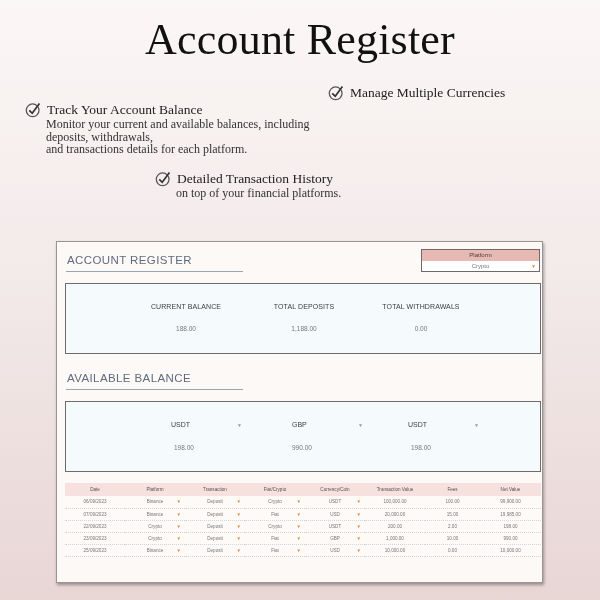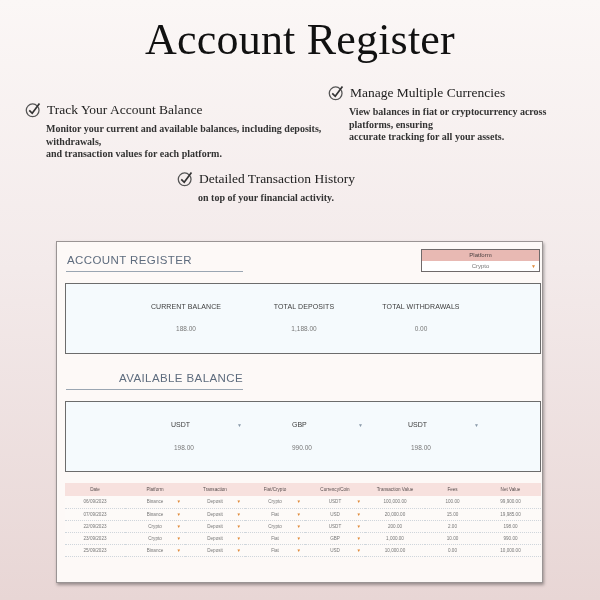--- a/index.html
+++ b/index.html
@@ -16,38 +16,38 @@
   }
   .feature { position: absolute; }
   .feature .head { display: flex; align-items: center; gap: 5px; }
   .feature .check {
     width: 17px; height: 17px; flex: 0 0 17px;
   }
   .feature .ftitle {
     font-family: "Liberation Serif", serif; font-size: 13.5px; color: #222;
   }
   .feature .fdesc {
-    font-family: "Liberation Serif", serif; font-size: 10px; color: #333; line-height: 12.5px;
-    margin-top: 5px; padding-left: 21px; font-weight: bold;
+    font-family: "Liberation Serif", serif; font-size: 12px; color: #333; line-height: 12.5px;
+    padding-left: 21px;
   }
   #f1 { left: 25px; top: 101px; width: 300px; }
   #f2 { left: 328px; top: 84px; width: 260px; }
-  #f3 { left: 177px; top: 170px; width: 290px; }
+  #f3 { left: 155px; top: 170px; width: 290px; }
 
   .sheet {
     position: absolute; left: 56px; top: 241px; width: 487px; height: 342px;
     background: #fdf9f7; border: 1px solid #9a9494;
     box-shadow: 1px 2px 3px rgba(0,0,0,0.35);
   }
   .sec-title {
     position: absolute; font-size: 11.5px; color: #5e6c7e; letter-spacing: 0.4px;
     border-bottom: 1px solid #9aa6b2; padding-bottom: 5px; padding-left: 1px;
   }
   #sec1 { left: 9px; top: 12px; width: 177px; }
-  #sec2 { left: 9px; top: 130px; width: 177px; text-align: right; }
+  #sec2 { left: 9px; top: 130px; width: 177px; }
 
   .platform-box {
     position: absolute; left: 364px; top: 7px; width: 119px; height: 23px;
     border: 1px solid #6f6a6a; background: #fff; font-size: 6px;
   }
   .platform-box .ph { background: #e8b9b3; height: 11px; text-align: center; color: #4a4040; line-height: 11px; }
   .platform-box .pv { height: 10px; text-align: center; color: #777; line-height: 10px; position: relative; }
   .arrow { color: #e08a3a; font-size: 5px; }
   .platform-box .pv .arrow { position: absolute; right: 3px; top: 0; }
 
@@ -87,48 +87,44 @@
 <div class="feature" id="f1">
   <div class="head">
     <svg class="check" viewBox="0 0 20 20">
         <circle cx="9" cy="11" r="7.5" fill="none" stroke="#555" stroke-width="1.5"></circle>
         <path d="M5 11 L8.5 14.5 L17 3" fill="none" stroke="#333" stroke-width="2"></path>
       </svg>
     <span class="ftitle">Track Your Account Balance</span>
   </div>
   <div class="fdesc">
     <div>Monitor your current and available balances, including deposits, withdrawals,</div>
-    <div>and transaction values for each platform.</div>
+    <div>and transactions details for each platform.</div>
   </div>
 </div>
 
 <div class="feature" id="f2">
   <div class="head">
     <svg class="check" viewBox="0 0 20 20">
         <circle cx="9" cy="11" r="7.5" fill="none" stroke="#555" stroke-width="1.5"></circle>
         <path d="M5 11 L8.5 14.5 L17 3" fill="none" stroke="#333" stroke-width="2"></path>
       </svg>
     <span class="ftitle">Manage Multiple Currencies</span>
   </div>
-  <div class="fdesc">
-    <div>View balances in fiat or cryptocurrency across platforms, ensuring</div>
-    <div>accurate tracking for all your assets.</div>
-  </div>
 </div>
 
 <div class="feature" id="f3">
   <div class="head">
     <svg class="check" viewBox="0 0 20 20">
         <circle cx="9" cy="11" r="7.5" fill="none" stroke="#555" stroke-width="1.5"></circle>
         <path d="M5 11 L8.5 14.5 L17 3" fill="none" stroke="#333" stroke-width="2"></path>
       </svg>
     <span class="ftitle">Detailed Transaction History</span>
   </div>
   <div class="fdesc">
-    <div>on top of your financial activity.</div>
+    <div>on top of your financial platforms.</div>
   </div>
 </div>
 
 <div class="sheet">
   <div class="sec-title" id="sec1">ACCOUNT REGISTER</div>
 
   <div class="platform-box">
     <div class="ph">Platform</div>
     <div class="pv">
       <span>Crypto</span>

